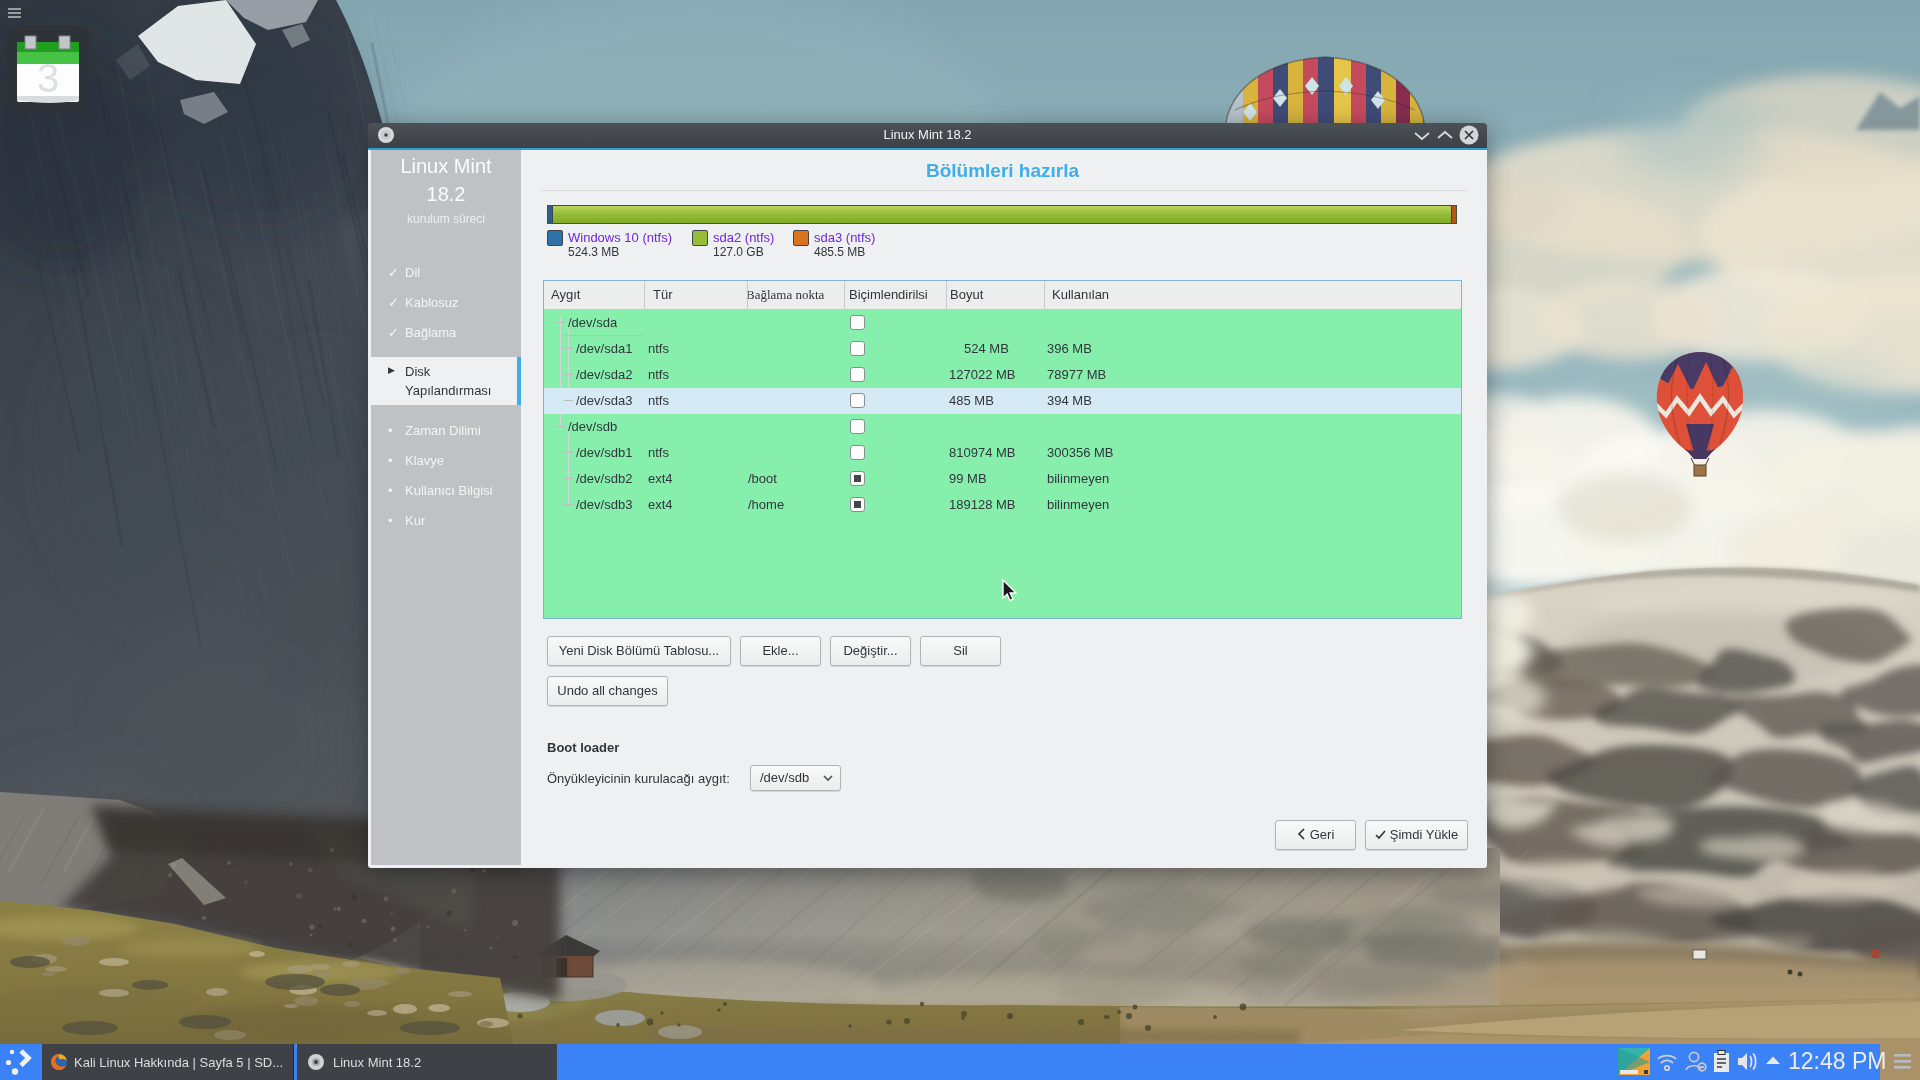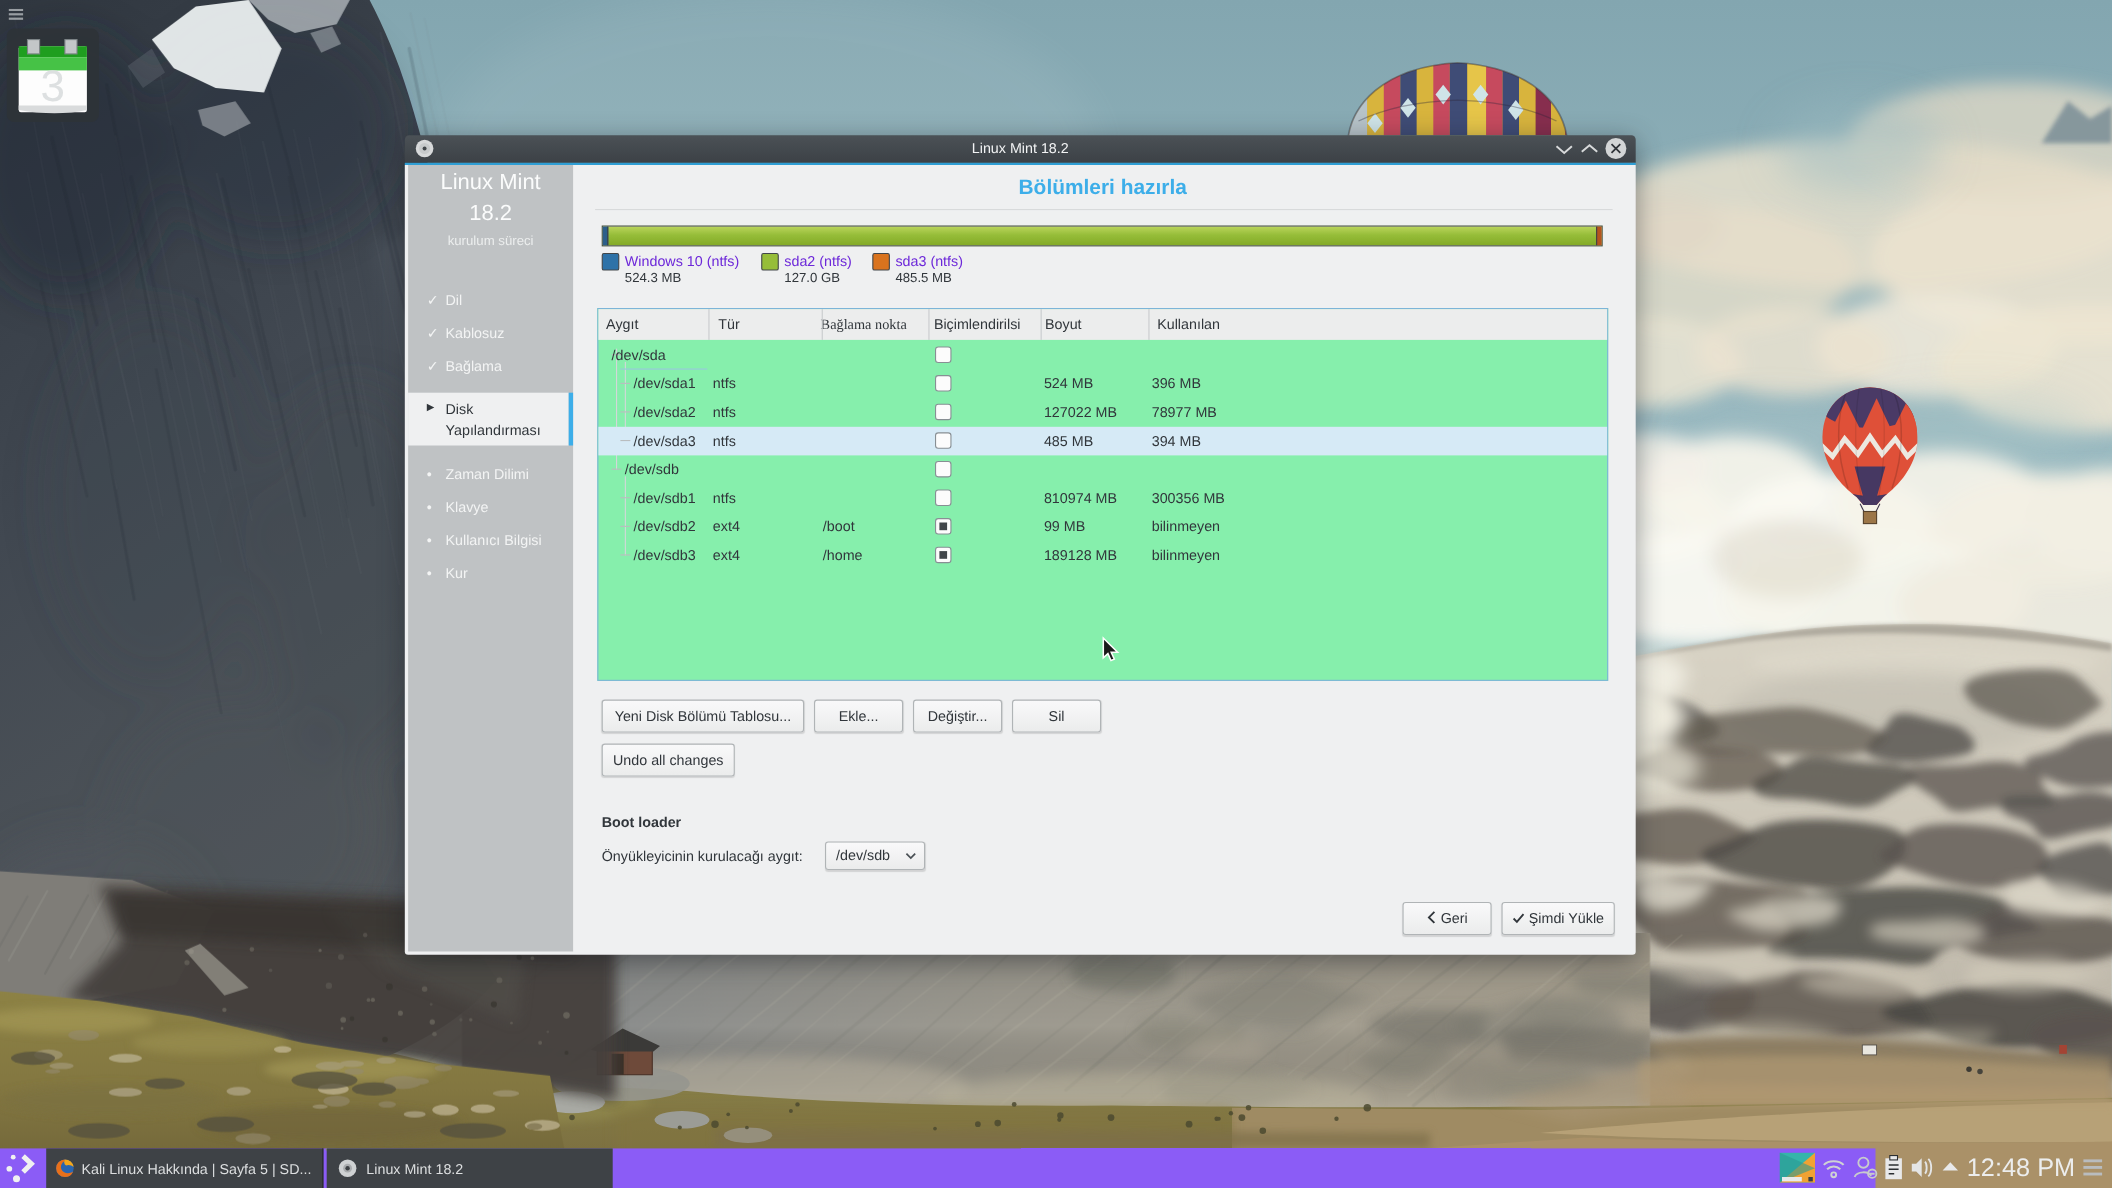--- a/index.html
+++ b/index.html
@@ -40,21 +40,21 @@
 .cell{position:absolute;top:5px;}
 .cb{position:absolute;left:306px;top:5px;width:13px;height:13px;background:#fcfcfc;border:1px solid #888f94;border-radius:3px;}
 .cb.on:after{content:"";position:absolute;left:3px;top:3px;width:7px;height:7px;background:#41464a;}
 .tree{position:absolute;top:12px;height:1px;background:#b9bdbf;}
 
 .btn{position:absolute;height:28px;border:1px solid #b0b4b6;border-radius:3px;background:linear-gradient(#f9f9fa,#ebecec);box-shadow:0 1px 1px rgba(0,0,0,0.12);font-size:13px;color:#31363b;text-align:center;line-height:28px;}
 #bootlabel{position:absolute;left:26px;top:590px;font-weight:bold;font-size:13px;}
 #combolabel{position:absolute;left:26px;top:621px;font-size:13px;}
 #combo{position:absolute;left:229px;top:615px;width:80px;height:24px;border:1px solid #b0b4b6;border-radius:3px;background:linear-gradient(#f9f9fa,#ebecec);line-height:24px;padding-left:9px;box-shadow:0 1px 1px rgba(0,0,0,0.12);font-size:13px;}
 
-#taskbar{position:absolute;left:0;top:1044px;width:1705px;height:36px;background:#8b5cf6;}
+#taskbar{position:absolute;left:0;top:1044px;width:1880px;height:36px;background:#3b82f6;}
 .task{position:absolute;top:0px;height:36px;background:#3e4246;color:#dcdedf;font-size:13px;}
 .task .tt{position:absolute;top:11px;}
 #clock{position:absolute;left:1788px;top:4px;width:100px;font-size:23px;color:#eceded;}
 
 #cursor{position:absolute;left:998px;top:577px;}
 </style></head>
 <body>
 <div id="stage">
 <svg id="bg" width="1920" height="1080" viewBox="0 0 1920 1080">
 <defs>
@@ -635,30 +635,30 @@
         <div class="th" style="left:406px;">Boyut</div>
         <div class="th" style="left:508px;">Kullanılan</div>
         <div class="thsep" style="left:100px;"></div>
         <div class="thsep" style="left:203px;"></div>
         <div class="thsep" style="left:300px;"></div>
         <div class="thsep" style="left:402px;"></div>
         <div class="thsep" style="left:500px;"></div>
       </div>
       <div class="row" style="top:29px;">
             <div class="tree" style="left:12px;width:9px;"></div>
-            <div class="cell" style="left:12px;">/dev/sda</div>
+            <div class="cell" style="left:24px;">/dev/sda</div>
             <div class="cb"></div>
             <div style="position:absolute;left:20px;top:25px;width:79px;height:1px;background:#98c7de;"></div>
           </div>
       <div class="row" style="top:55px;">
             <div class="tree" style="left:20px;width:9px;"></div>
             <div class="cell" style="left:32px;">/dev/sda1</div>
             <div class="cell" style="left:104px;">ntfs</div>
             <div class="cb"></div>
-            <div class="cell" style="left:405px;">524 MB</div>
+            <div class="cell" style="left:420px;">524 MB</div>
             <div class="cell" style="left:503px;">396 MB</div>
           </div>
       <div class="row" style="top:81px;">
             <div class="tree" style="left:20px;width:9px;"></div>
             <div class="cell" style="left:32px;">/dev/sda2</div>
             <div class="cell" style="left:104px;">ntfs</div>
             <div class="cb"></div>
             <div class="cell" style="left:405px;">127022 MB</div>
             <div class="cell" style="left:503px;">78977 MB</div>
           </div>

